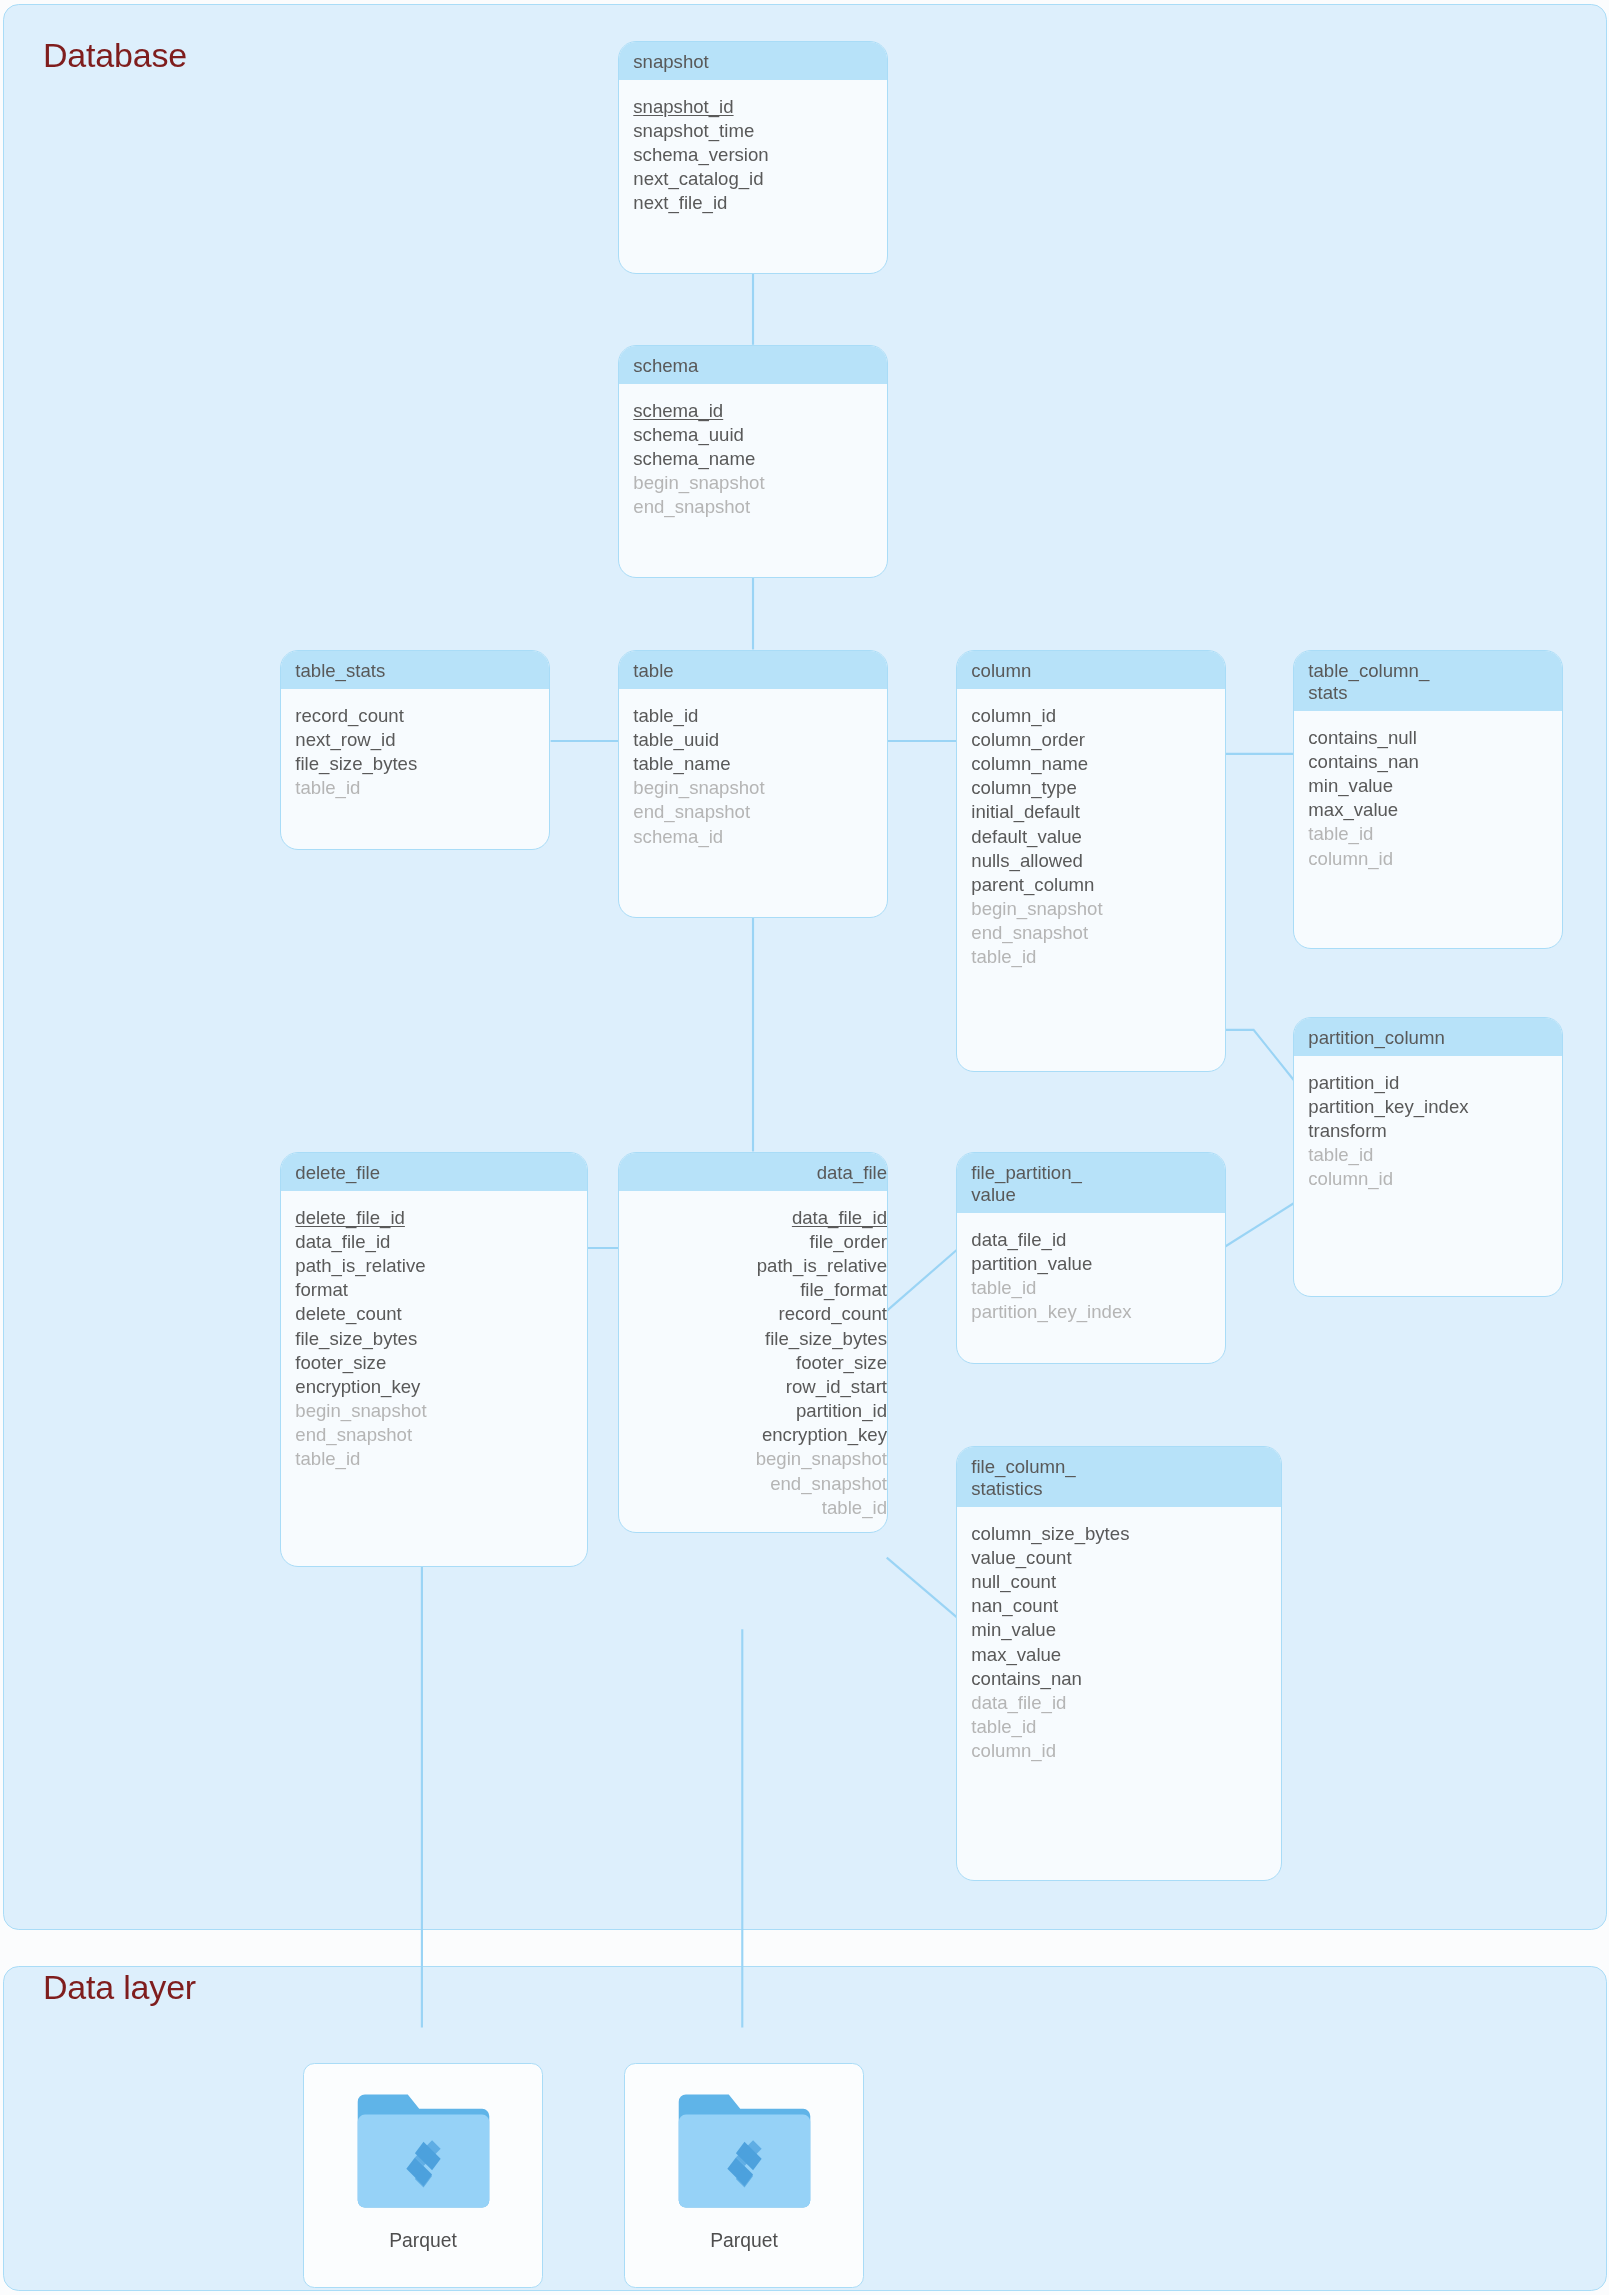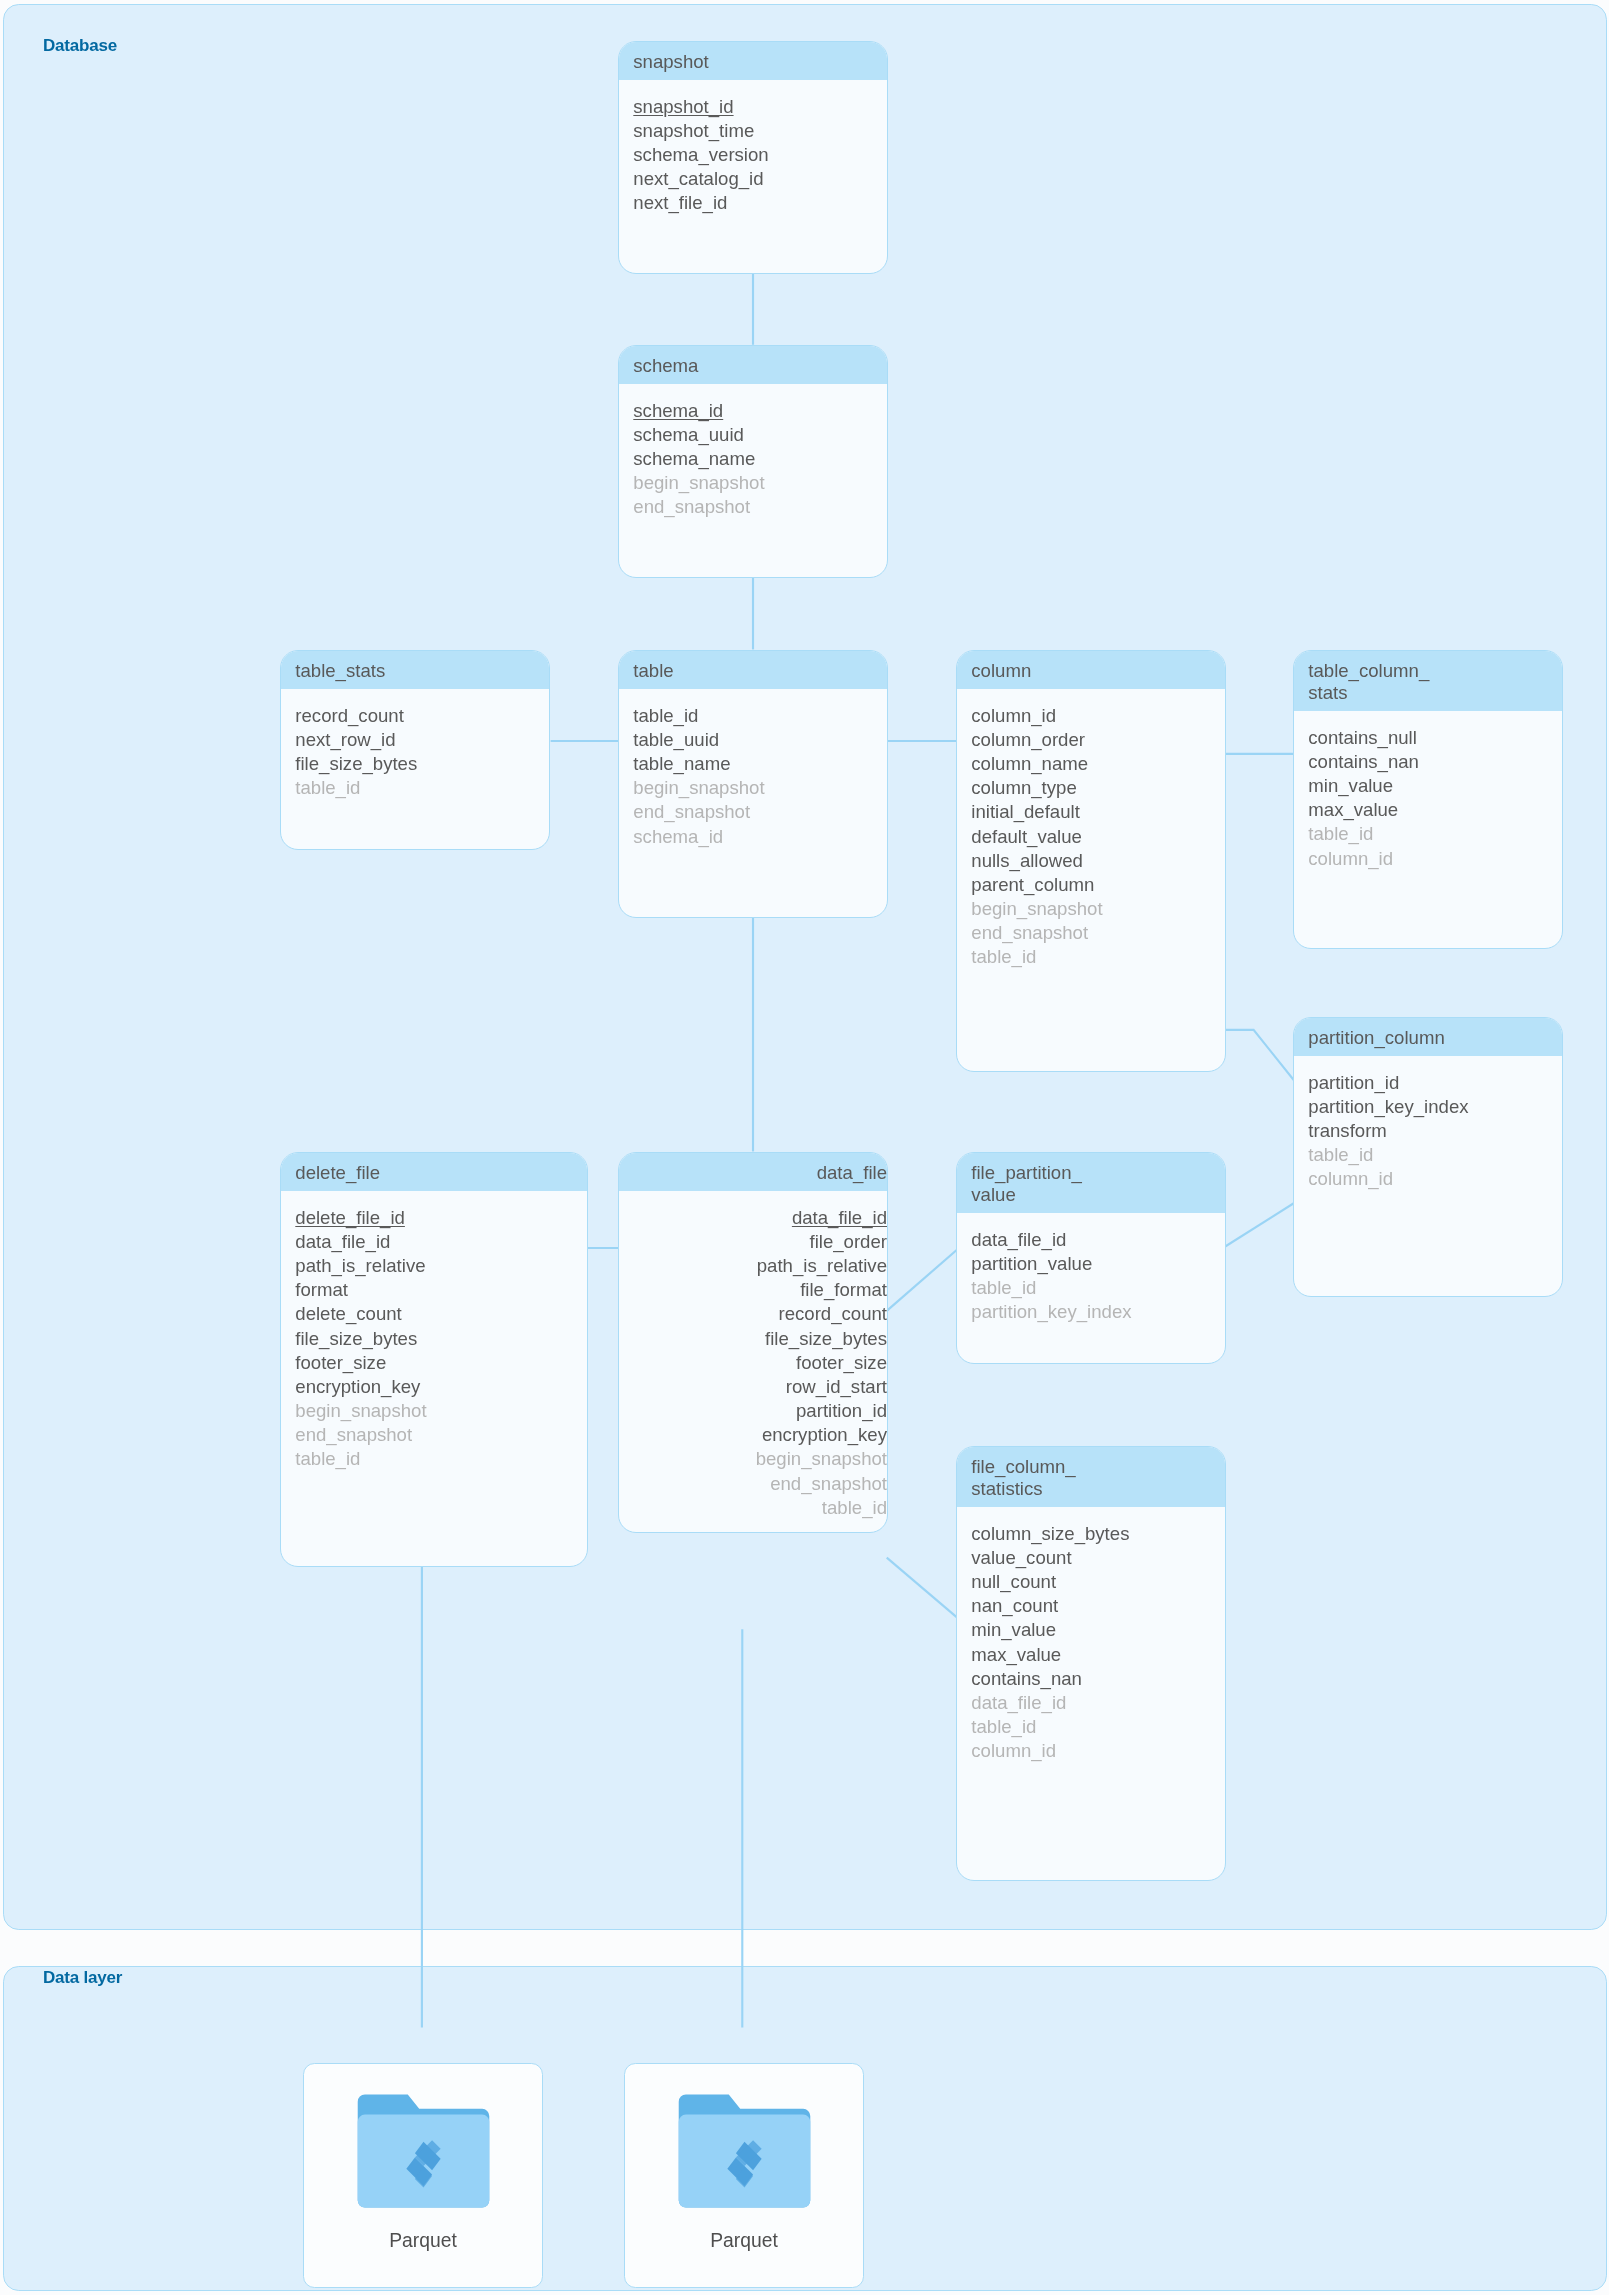--- a/index.html
+++ b/index.html
@@ -19,23 +19,23 @@
     position:absolute;
     background:#ddeffc;
     border:1.4px solid #a9dcf7;
     border-radius:15.7px;
     box-sizing:border-box;
   }
   #panel-database{ left:2.9px;  top:4.3px;    width:1604px; height:1926px; }
   #panel-datalayer{left:2.9px;  top:1966px; width:1604px; height:325px;  }
   .panel-title{
     position:absolute;
-    font-size:17px;
-    font-weight:bold;
-    color:#0369a1;
+    font-size:34px;
+    font-weight:normal;
+    color:#7f1d1d;
     letter-spacing:-0.2px;
     white-space:nowrap;
   }
   #title-database{ left:43px; top:36px; }
   #title-datalayer{left:43px; top:1968px;}
 
   
   #links{
     position:absolute;
     left:0; top:0;
@@ -292,21 +292,21 @@
 value</span>
     </div>
     <div class="ebody">
         <span class="field">data_file_id</span>
         <span class="field">partition_value</span>
         <span class="field fk">table_id</span>
         <span class="field fk">partition_key_index</span>
       </div>
   </div>
 
-  <div class="entity" style="left:956px; top:1446px; width:270px; height:435px;">
+  <div class="entity" style="left:956px; top:1446px; width:326px; height:435px;">
     <div class="ehead">
       <span class="ename">file_column_
 statistics</span>
     </div>
     <div class="ebody">
         <span class="field">column_size_bytes</span>
         <span class="field">value_count</span>
         <span class="field">null_count</span>
         <span class="field">nan_count</span>
         <span class="field">min_value</span>

